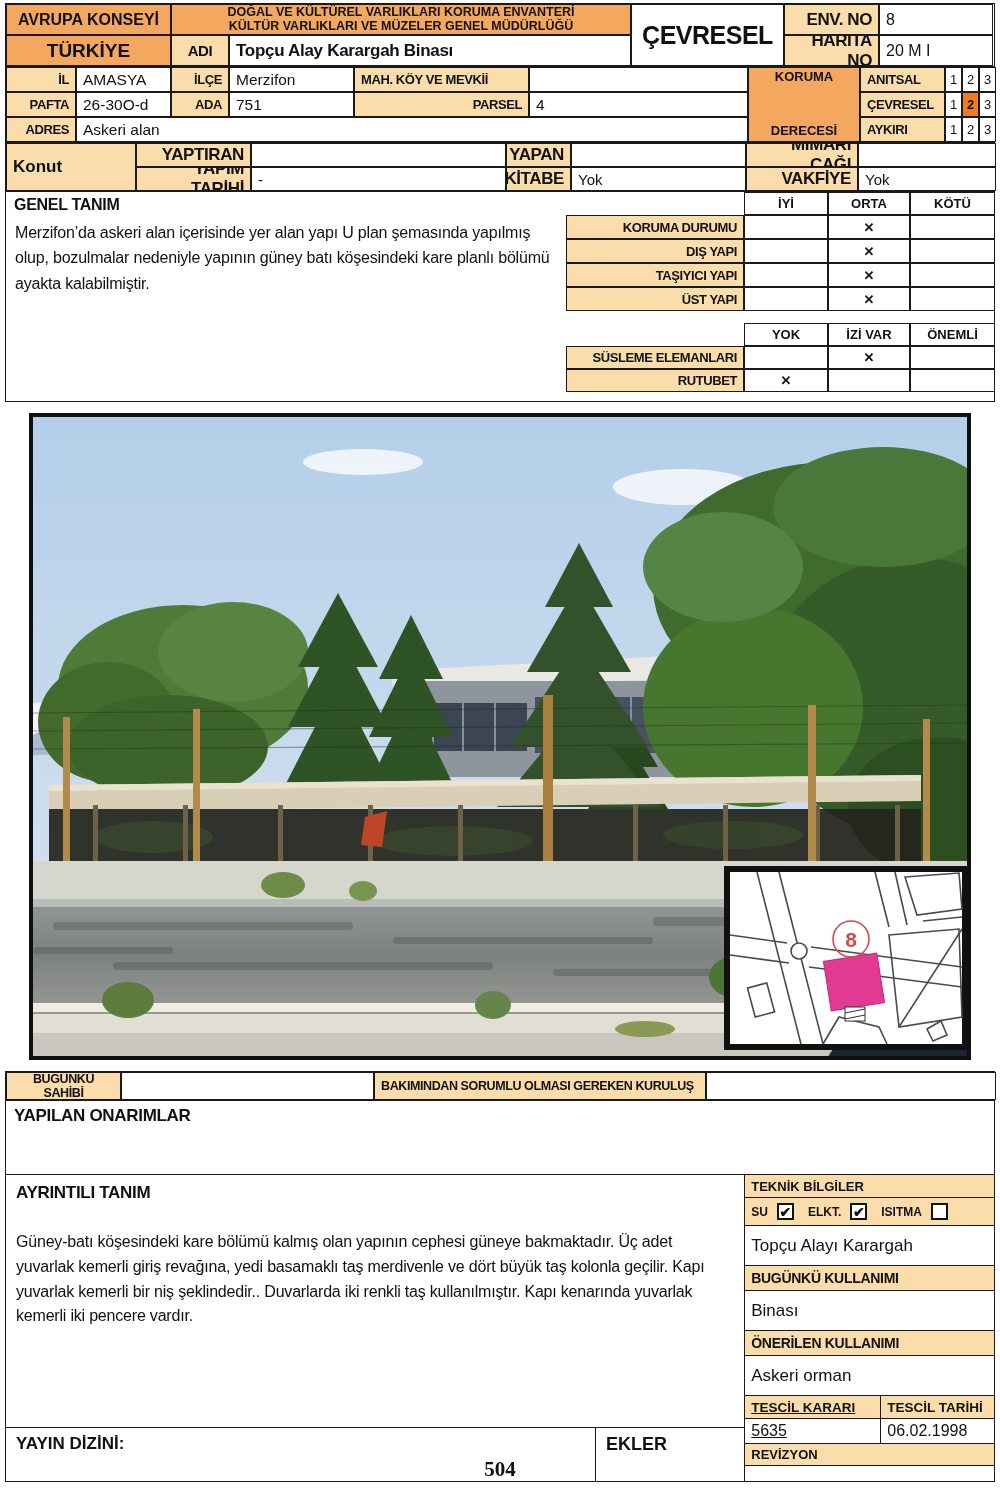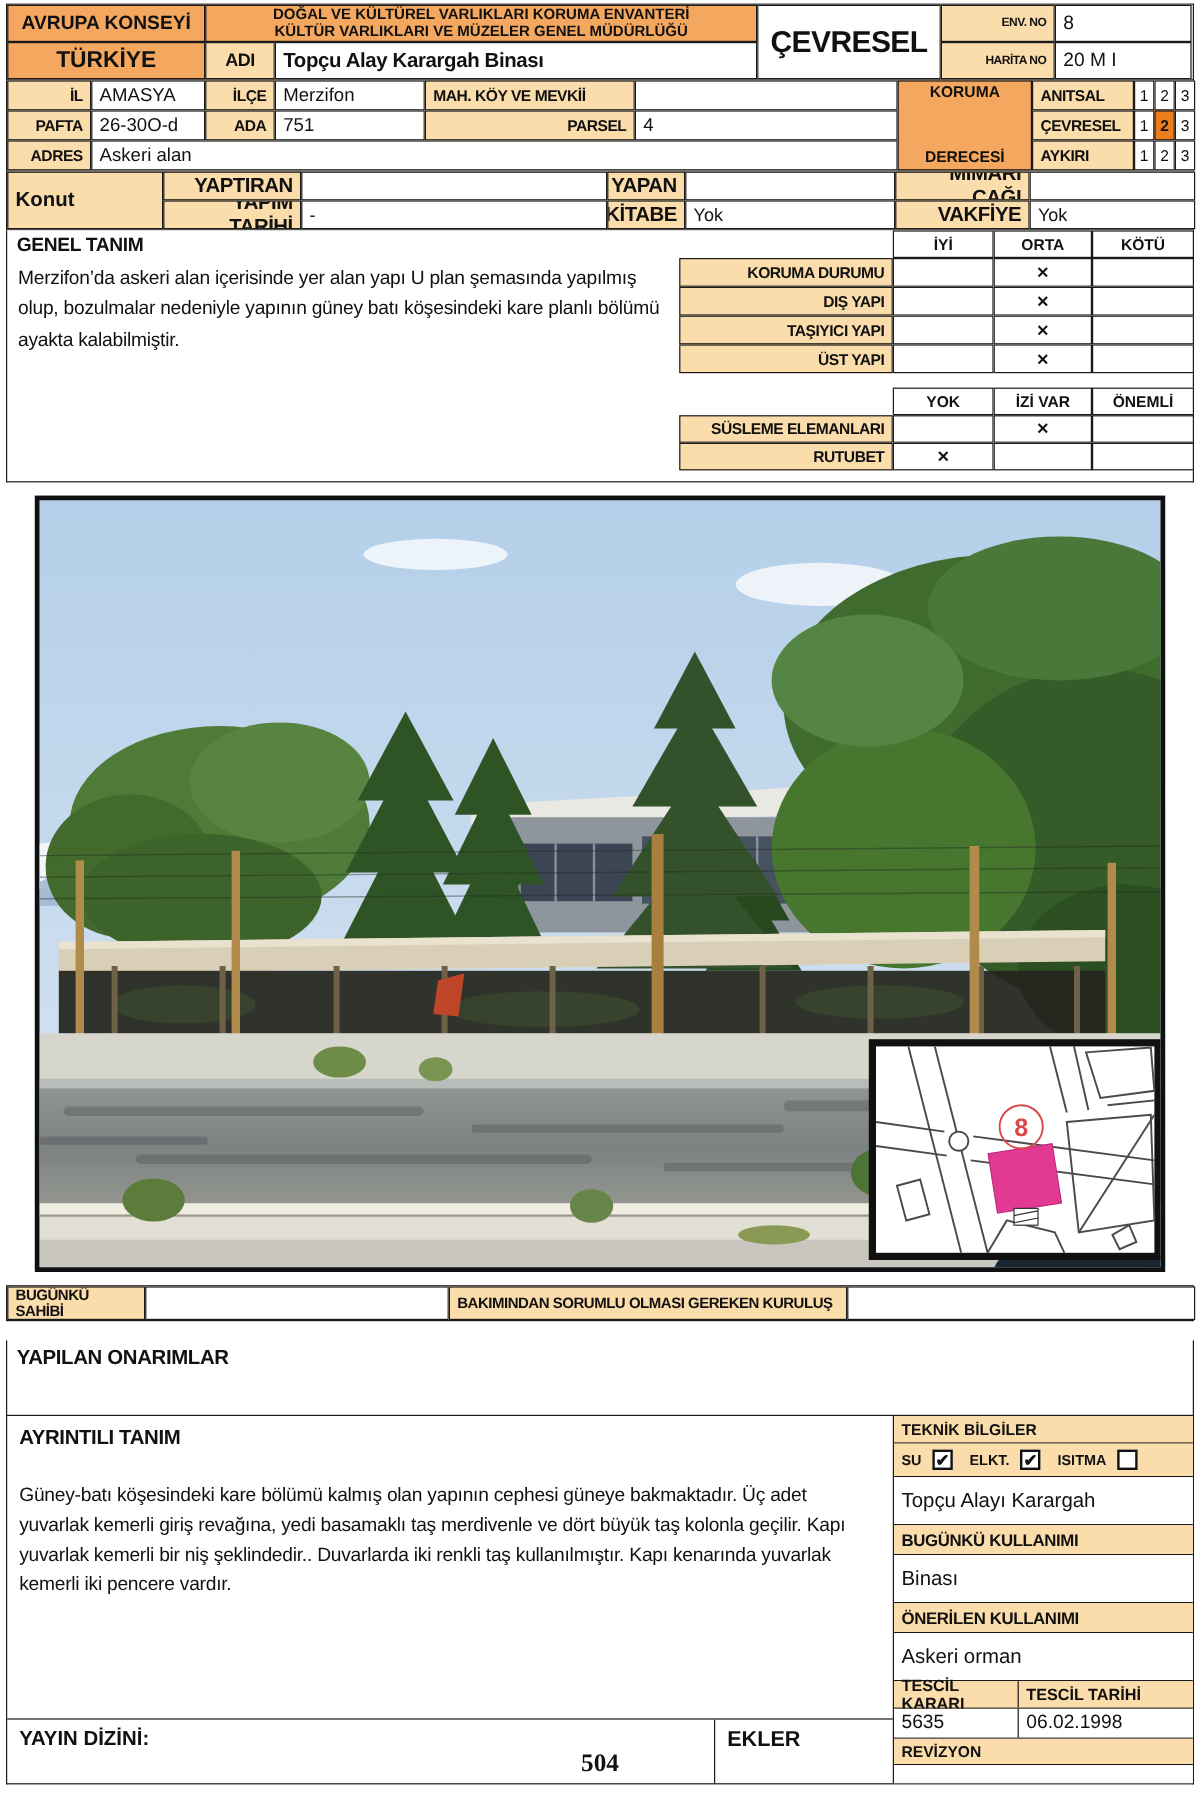--- a/index.html
+++ b/index.html
@@ -19,21 +19,21 @@
   .c{justify-content:center;text-align:center;}
 
   
   .grid-a{display:grid;grid-template-columns:165px 58px 402px 153px 95px 114px;grid-template-rows:31px 31px;border:1px solid var(--bd);}
   .org{grid-column:1;grid-row:1;font-size:16px;}
   .ttl{grid-column:2/4;grid-row:1;flex-direction:column;justify-content:center;line-height:1.1;font-size:12.5px;}
   .cevresel{grid-column:4;grid-row:1/3;font-size:25px;font-weight:bold;letter-spacing:-0.5px;}
   .country{grid-column:1;grid-row:2;font-size:19px;}
   .adi{font-size:15px;}
   .name{font-size:17px;font-weight:bold;letter-spacing:-0.3px;}
-  .f14{font-size:10px;}
+  .f14{font-size:17px;}
   .f16{font-size:16px;}
 
   
   .grid-c{display:grid;grid-template-columns:70px 95px 58px 125px 175px 219px 112px 85px 17px 17px 17px;grid-template-rows:25px 25px 25px;border:1px solid var(--bd);border-top:none;}
   .grid-c .cell{font-size:13px;}
   .grid-c .val{font-size:15.5px;}
   .koruma{grid-column:7;grid-row:1/4;flex-direction:column;justify-content:center;text-align:center;line-height:1.15;font-size:13.5px;gap:39px;}
   .num{padding:0;font-size:13px;}
   .num.sel{background:var(--hi);font-weight:bold;}
 
@@ -53,25 +53,25 @@
   .tpres{top:131px;right:-1px;grid-template-columns:178px 84px 82px 85px;grid-template-rows:23px 23px 23px;}
   .hdr{font-size:14.5px;font-weight:bold;}
   .mark{font-size:16px;font-weight:bold;padding:0;}
   .ghost{border:none;background:transparent;}
 
   
   .photo-frame{width:942px;height:647px;border:4px solid #101010;margin:11px auto 0;background:#cfe0ee;}
   .photo-frame svg{display:block;}
 
   
-  .grid-own{display:grid;grid-template-columns:115px 253px 332px 290px;grid-template-rows:28px;border:1px solid var(--bd);margin-top:11px;}
+  .grid-own{display:grid;grid-template-columns:115px 253px 332px 290px;grid-template-rows:28px;border:1px solid var(--bd);margin-top:11px;text-align:center;}
   .grid-own .cell{font-size:12.5px;}
 
   
-  .onarim{border:1px solid var(--bd);border-top:none;height:63px;padding:5px 8px;margin-top:16px;}
+  .onarim{border:1px solid var(--bd);border-top:none;height:74px;padding:5px 8px;}
   .onarim h2{font-size:17px;letter-spacing:-0.3px;}
 
   
   .bottom{display:flex;border:1px solid var(--bd);border-top:none;height:307px;}
   .bl{width:740px;display:flex;flex-direction:column;border-right:1px solid var(--bd);}
   .ayrintili{height:253px;position:relative;border-bottom:1px solid var(--bd);}
   .ayrintili h2{font-size:17px;padding:8px 0 0 10px;letter-spacing:-0.3px;}
   .ayrintili p{position:absolute;left:10px;top:55px;width:715px;font-size:16px;line-height:1.55;letter-spacing:-0.2px;}
   .yayin{flex:1;display:flex;}
   .yayin-main{width:590px;border-right:1px solid var(--bd);padding:6px 10px;font-size:17px;font-weight:bold;}
@@ -81,21 +81,21 @@
   .br .cellb{padding:2px 6px;display:flex;align-items:center;}
   .tek-h{height:23px;background:var(--ol);font-weight:bold;font-size:13px;}
   .checks{height:28px;background:var(--ol);font-size:12px;font-weight:bold;gap:4px;}
   .cbox{width:17px;height:17px;border:2px solid #111;background:#fff;display:inline-flex;align-items:center;justify-content:center;font-size:14px;font-weight:bold;margin:0 10px 0 5px;}
   .klab{height:25px;background:var(--ol);font-weight:bold;font-size:14px;letter-spacing:-0.3px;}
   .kval{height:40px;background:#fff;font-size:17px;}
   .tescil-l{height:23px;background:var(--ol);}
   .tescil-l div{font-weight:bold;font-size:13.5px;}
   .tescil-v{height:25px;background:#fff;font-size:16px;}
   .split{display:flex;width:100%;height:100%;}
-  .split .a{width:104px;border-right:1px solid var(--bd);display:flex;align-items:center;padding:0 6px;}
+  .split .a{width:136px;border-right:1px solid var(--bd);display:flex;align-items:center;padding:0 6px;text-decoration:underline;}
   .split .b{flex:1;display:flex;align-items:center;padding:0 6px;}
   .rev{height:22px;background:var(--ol);font-weight:bold;font-size:13px;}
   .br .last{flex:1;border-bottom:none;background:#fff;}
 
   .pagenum{position:absolute;left:0;right:0;bottom:18px;text-align:center;font-family:"Liberation Serif",serif;font-weight:bold;font-size:21px;}
 </style>
 </head>
 <body>
 
 <div class="page">

